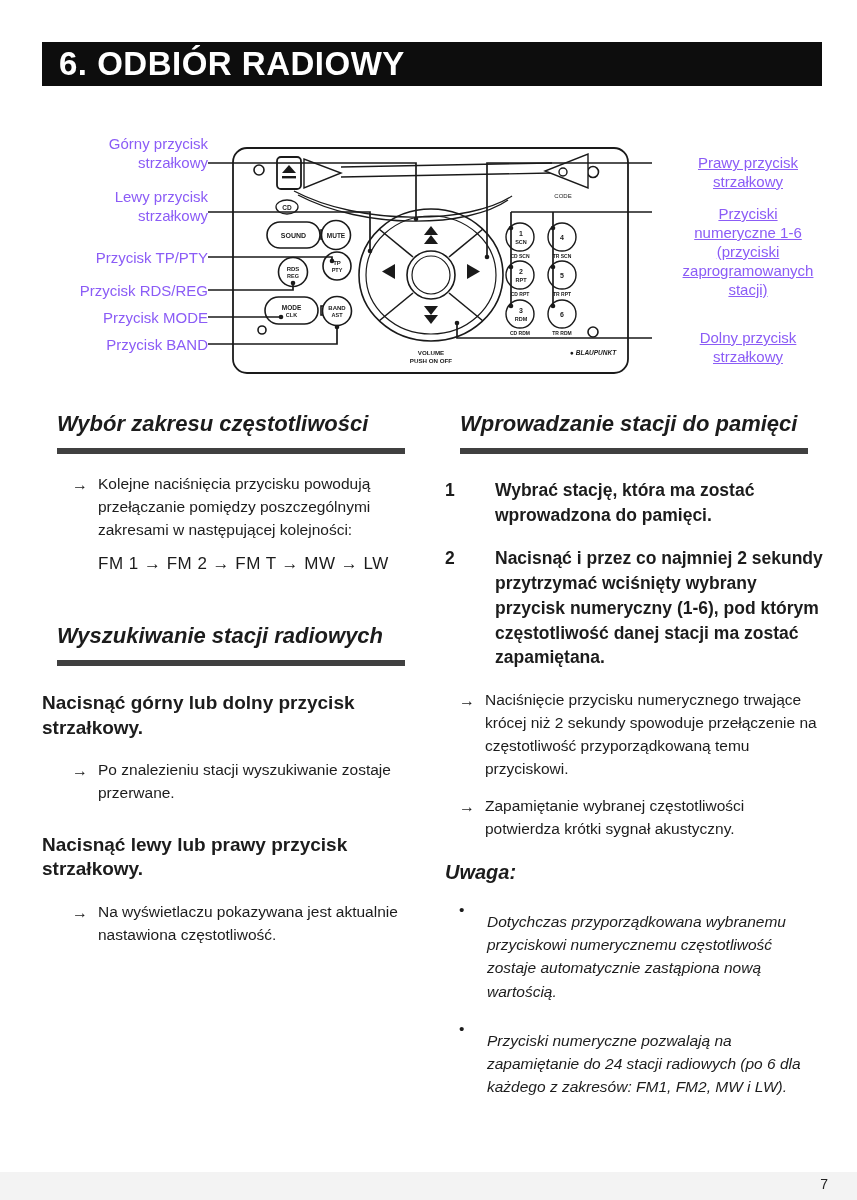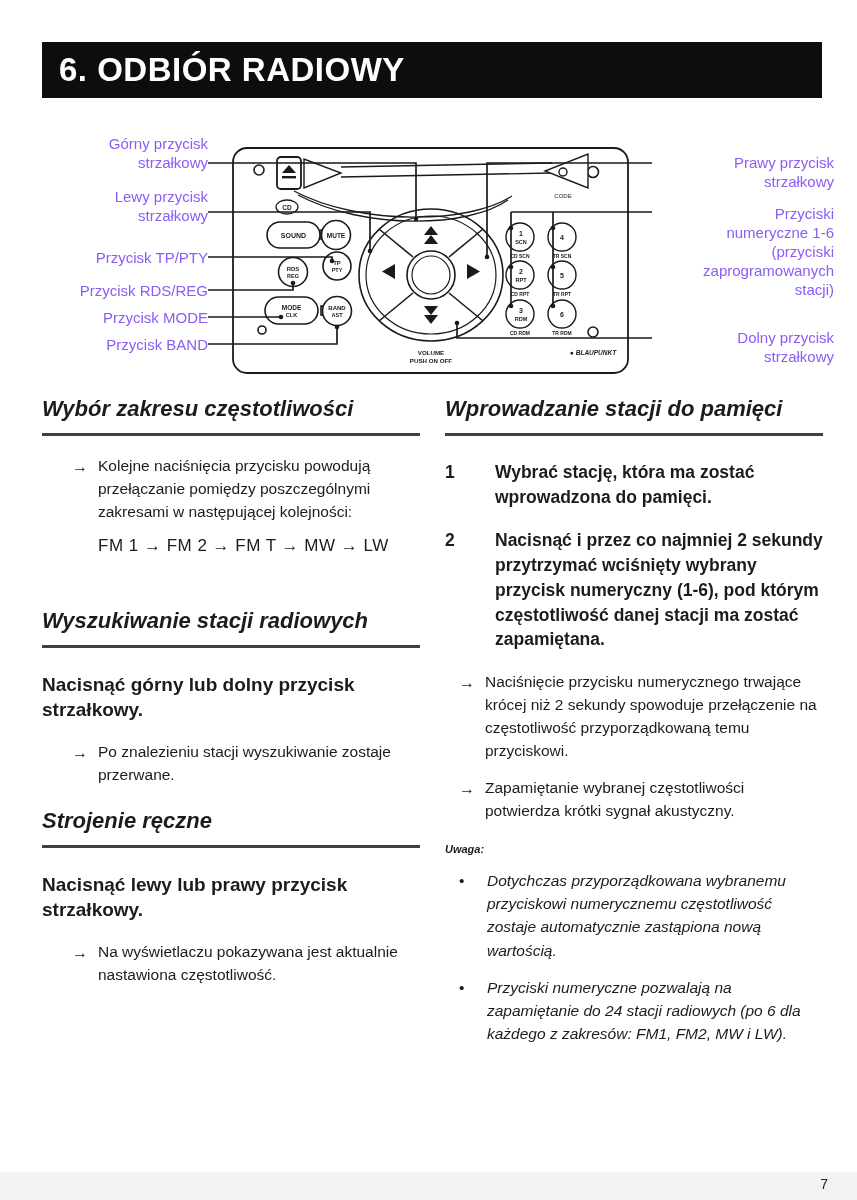--- a/index.html
+++ b/index.html
@@ -3,54 +3,54 @@
 <meta charset="utf-8">
 <style>
   html,body { margin:0; padding:0; background:#e8e8e8; }
   .page {
     position:relative; width:857px; height:1200px; margin:0 auto;
     background:#ffffff; overflow:hidden;
     font-family:"Liberation Sans", sans-serif; color:#1c1c1c;
   }
   
   .header-bar {
-    position:absolute; left:42px; top:42px; width:780px; height:56px;
+    position:absolute; left:42px; top:42px; width:780px; height:44px;
     background:#0d0d0d; display:flex; align-items:center;
   }
   .header-bar h1 {
     margin:0 0 0 17px; color:#ffffff; font-size:33px; font-weight:bold;
     letter-spacing:0.5px; font-style:normal;
   }
   
   .diagram { position:absolute; left:40px; top:130px; width:790px; height:262px; }
   .diagram svg { position:absolute; left:0; top:0; }
   .callout-label {
     position:absolute; font-size:15px; line-height:1.26; white-space:pre-line;
     color:#8b5cf6;
   }
   .label-left { left:0; width:168px; text-align:right; }
-  .label-right { left:622px; width:172px; text-align:right; }
+  .label-right { left:622px; width:172px; text-align:center;text-decoration:underline; }
   
   .col { position:absolute; width:378px; }
   .section-heading {
     font-size:22px; font-weight:bold; font-style:italic; line-height:1.2;
-    margin:0; padding-bottom:11px; border-bottom:3px solid #404040;
+    margin:15px; padding-bottom:11px; border-bottom:6px solid #404040;
   }
   .instruction { font-size:19px; font-weight:bold; line-height:1.28; margin:25px 0 0 0; }
   .arrow-para { display:flex; margin:19px 0 0 30px; font-size:15.5px; line-height:1.48; }
   .arrow-para .arr { width:26px; flex:none; font-size:16px; }
   .arrow-para .txt { flex:1; }
   .sequence { font-size:17px; margin:12px 0 16px 56px; letter-spacing:0.5px; }
   .step { display:flex; margin:24px 0 0 0; font-size:17.5px; font-weight:bold; line-height:1.42; }
   .step .num { width:28px; flex:none; }
   .step .txt { flex:1;margin-left:22px; }
-  .note-label { font-size:11px; font-weight:bold; font-style:italic; margin:20px 0 0 0; }
+  .note-label { font-size:20px; font-weight:bold; font-style:italic; margin:20px 0 0 0; }
   .bullet-para { display:flex; margin:14px 0 0 14px; font-size:15.5px; font-style:italic; line-height:1.5; }
   .bullet-para .blt { width:28px; flex:none; font-style:normal; }
-  .bullet-para .txt { flex:1; }
+  .bullet-para .txt { flex:1;margin-top:12px; }
   
   .footer-band { position:absolute; left:0; top:1172px; width:857px; height:28px; background:#f3f3f3; }
   .page-number { position:absolute; left:780px; top:1176px; width:48px; text-align:right; font-size:14px; color:#222; }
 </style>
 </head>
 <body>
 
 <div class="page">
 
   <div class="header-bar">
@@ -238,21 +238,20 @@
   <div class="col" style="left:42px; top:608px;">
     <h2 class="section-heading">Wyszukiwanie stacji radiowych</h2>
     <p class="instruction">Nacisnąć górny lub dolny przycisk strzałkowy.</p>
     <div class="arrow-para">
       <span class="arr">→</span>
       <span class="txt">Po znalezieniu stacji wyszukiwanie zostaje przerwane.</span>
     </div>
   </div>
 
   <div class="col" style="left:42px; top:808px;">
-    <h2 class="section-heading">Strojenie ręczne</h2>
     <p class="instruction">Nacisnąć lewy lub prawy przycisk strzałkowy.</p>
     <div class="arrow-para">
       <span class="arr">→</span>
       <span class="txt">Na wyświetlaczu pokazywana jest aktualnie nastawiona częstotliwość.</span>
     </div>
   </div>
 
   <div class="col" style="left:445px; top:396px;">
     <h2 class="section-heading">Wprowadzanie stacji do pamięci</h2>
 

